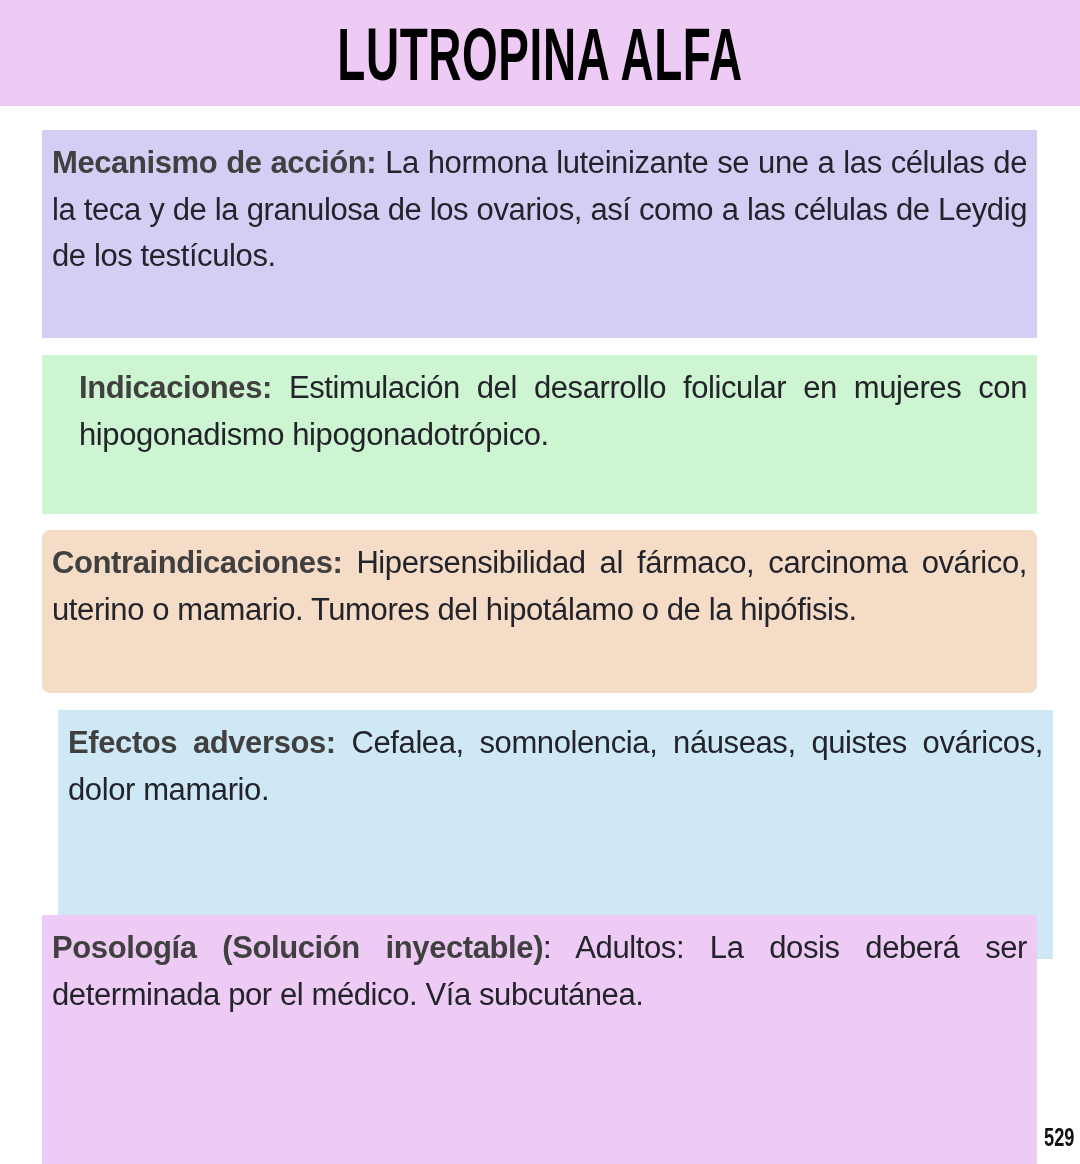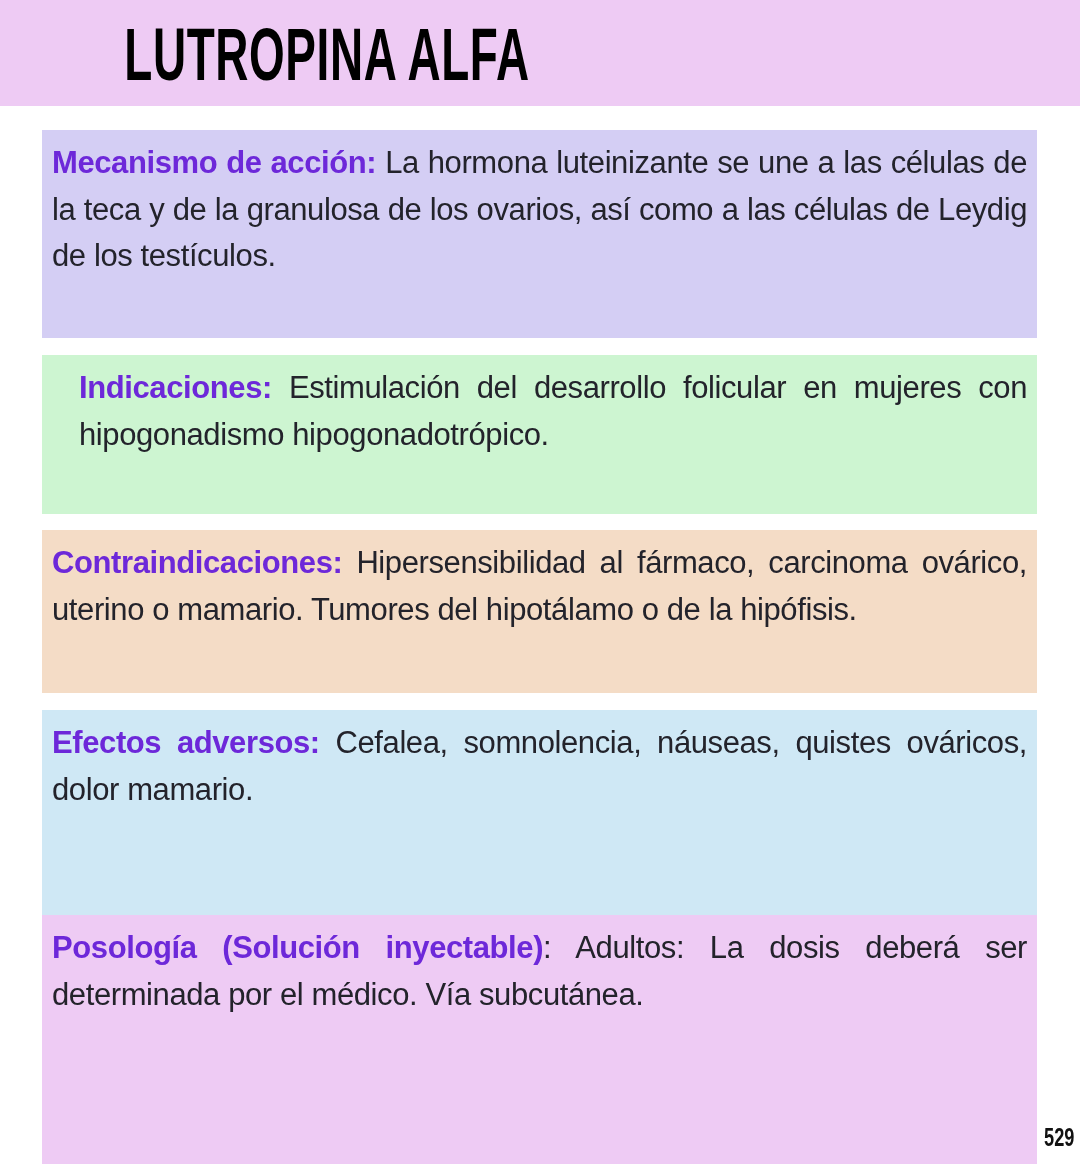--- a/index.html
+++ b/index.html
@@ -15,21 +15,21 @@
       font-family: "Liberation Sans", sans-serif;
       color: #1b1b22;
     }
     .header {
       position: absolute;
       left: 0; top: 0;
       width: 1080px;
       height: 106px;
       display: flex;
       align-items: center;
-      justify-content: flex-start;
+      justify-content: center;
     }
     .title {
       font-family: "Liberation Sans", sans-serif;
       font-weight: 700;
       font-size: 74px;
       letter-spacing: 1px;
       color: #000;
       transform: scaleX(0.62);
       transform-origin: center;
       white-space: nowrap;
@@ -46,21 +46,21 @@
     .section p {
       margin: 0;
       font-size: 31px;
       line-height: 46.5px;
       text-align: justify;
       color: #23232b;
       letter-spacing: -0.4px;
     }
     .section .label {
       font-weight: 700;
-      color: #6d28d9;
+      color: #404040;
     }
     .page-number {
       position: absolute;
       right: 6px;
       top: 1124px;
       font-family: "Liberation Sans", sans-serif;
       font-weight: 700;
       font-size: 26px;
       color: #111;
       transform: scaleX(0.7);
@@ -76,25 +76,25 @@
 </div>
 
 <div class="section" style="top:130px; height:208px; background:#D4CEF4;">
   <p><span class="label">Mecanismo de acción:</span><span> La hormona luteinizante se une a las células de la teca y de la granulosa de los ovarios, así como a las células de Leydig de los testículos.</span></p>
 </div>
 
 <div class="section" style="top:355px; height:159px; background:#CDF5D1;padding-left:37px;">
   <p><span class="label">Indicaciones:</span><span>  Estimulación del desarrollo folicular en mujeres con hipogonadismo hipogonadotrópico.</span></p>
 </div>
 
-<div class="section" style="top:530px; height:163px; background:#F4DCC6;">
+<div class="section" style="top:530px; height:163px; background:#F4DCC6;border-radius:8px;">
   <p><span class="label">Contraindicaciones:</span><span> Hipersensibilidad al fármaco, carcinoma ovárico, uterino o mamario. Tumores del hipotálamo o de la hipófisis.</span></p>
 </div>
 
-<div class="section" style="top:710px; height:249px; background:#CFE8F5;">
+<div class="section" style="top:710px; height:249px; background:#CFE8F5;margin-left:16px;">
   <p><span class="label">Efectos adversos:</span><span> Cefalea, somnolencia, náuseas, quistes ováricos, dolor mamario.</span></p>
 </div>
 
 <div class="section" style="top:915px; height:275px; background:#EECBF4;">
   <p><span class="label">Posología (Solución inyectable)</span><span>:  Adultos: La dosis deberá ser determinada por el médico. Vía subcutánea.</span></p>
 </div>
 
 <div class="page-number">529</div>
 
 </body></html>

